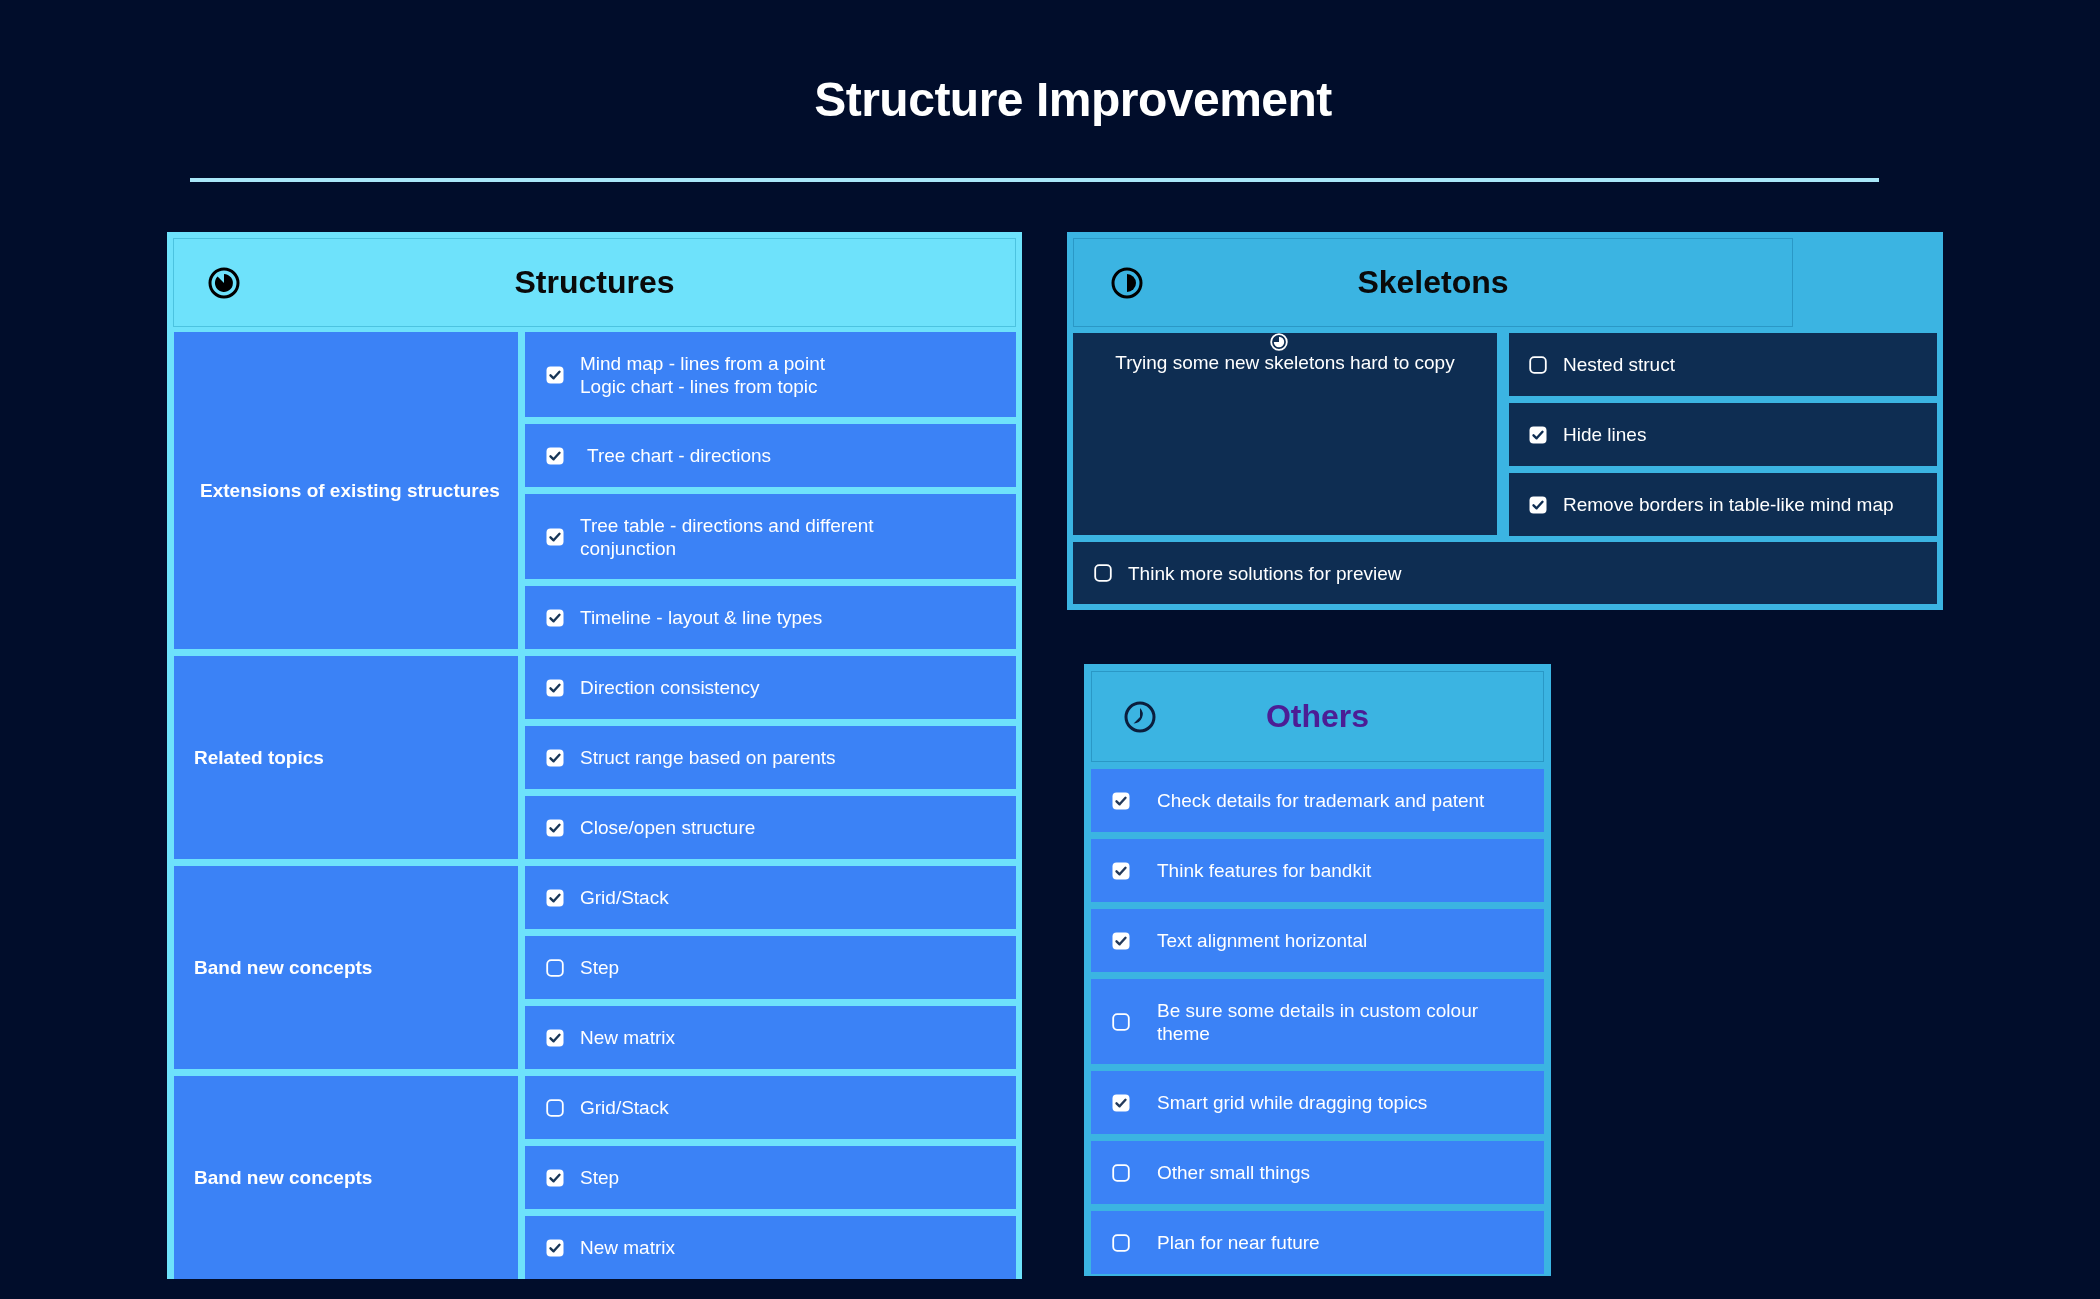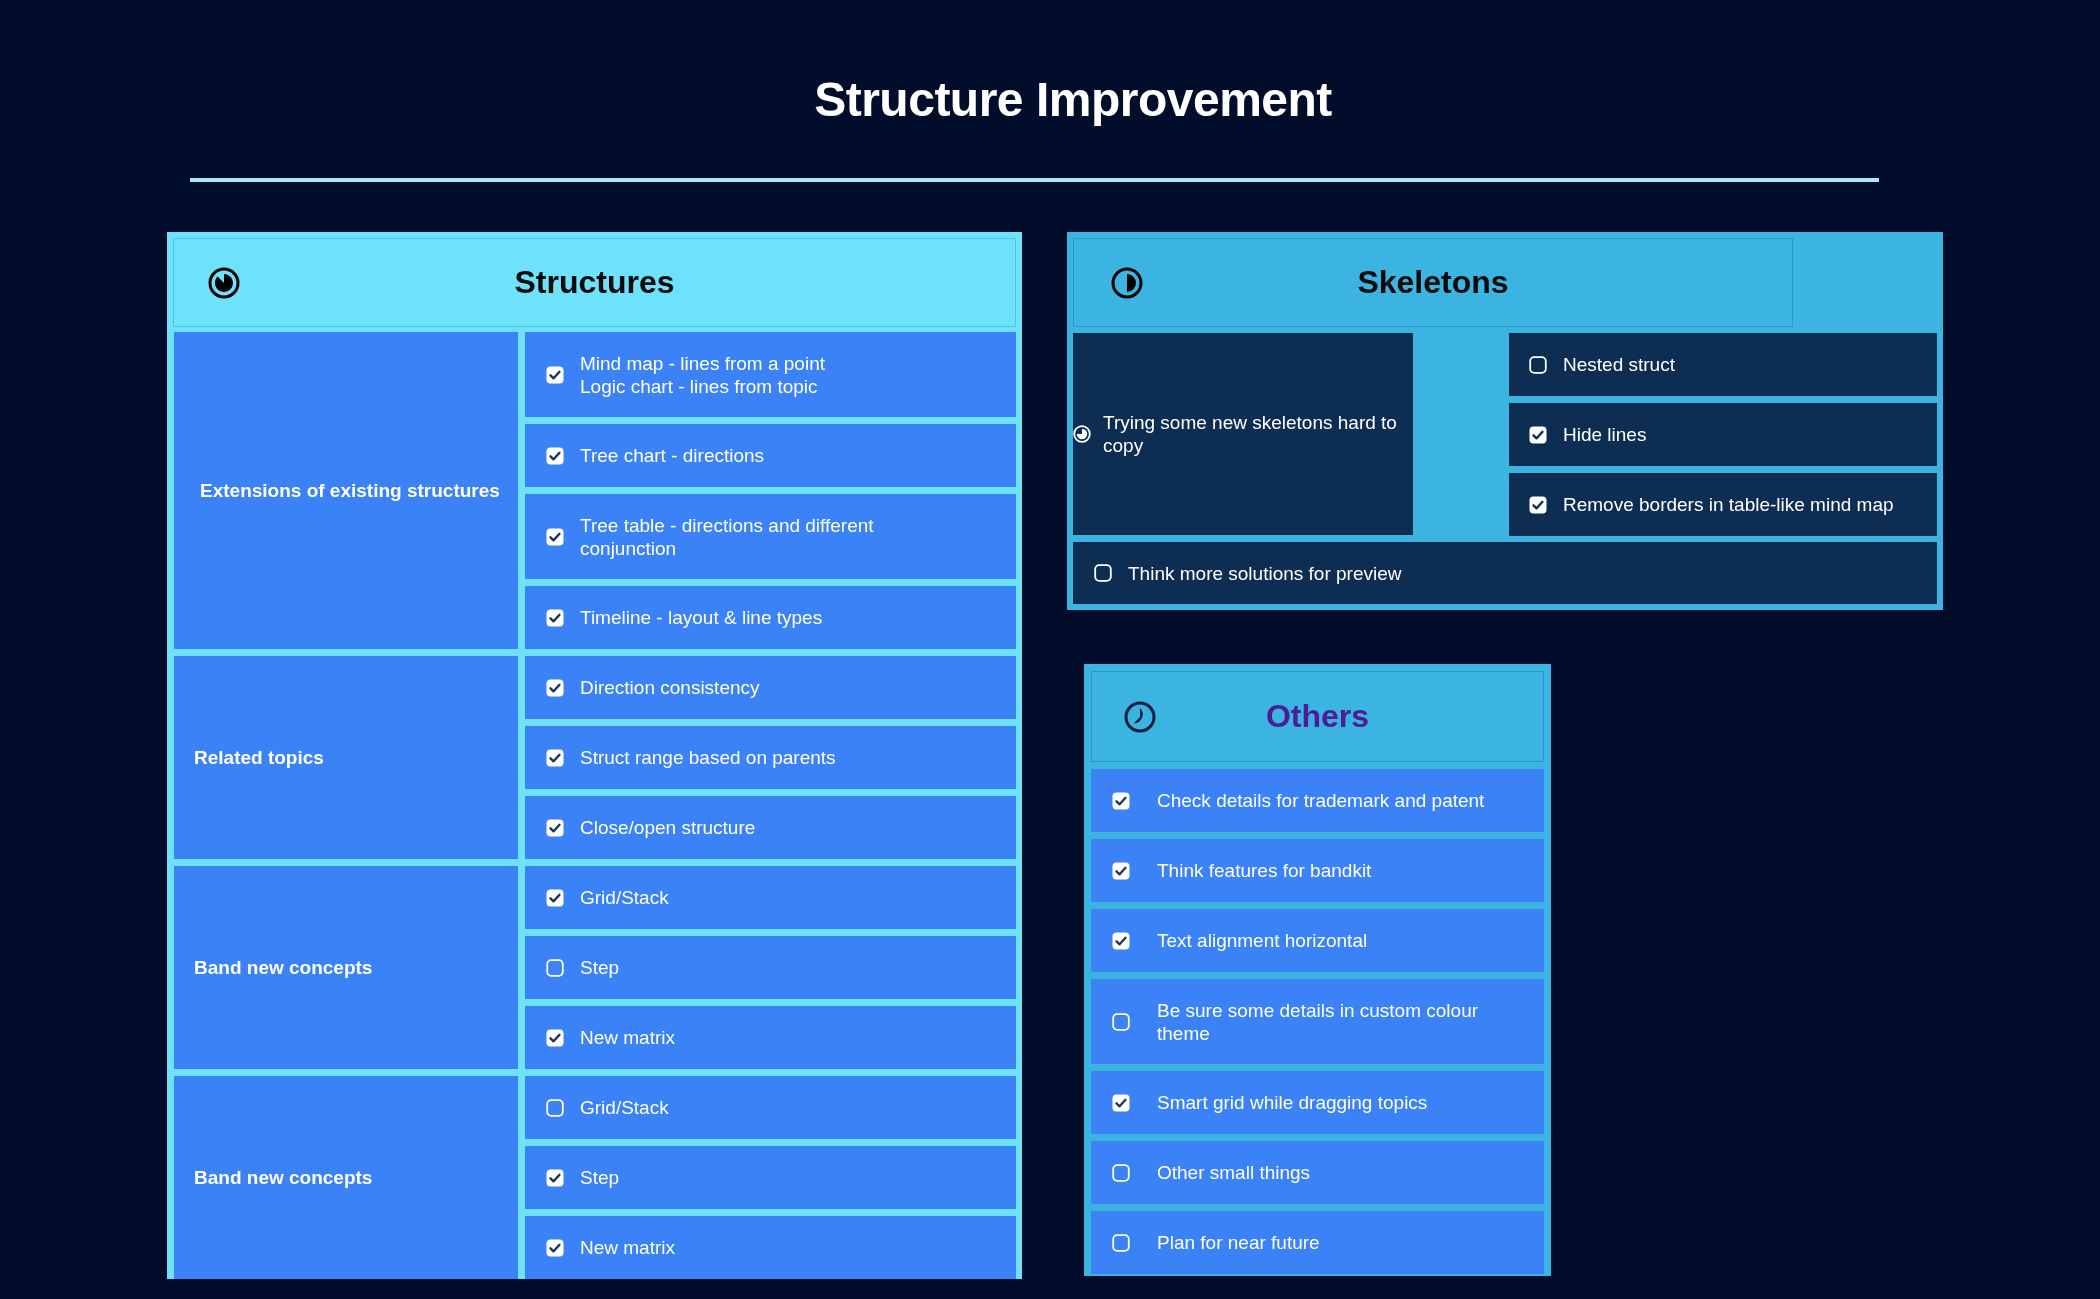--- a/index.html
+++ b/index.html
@@ -64,21 +64,21 @@
       <div class="cell" style="left: 358px; top: 100px; width: 491px; height: 85px; padding-left: 21px;">
         <svg class="cb" viewBox="0 0 18 18">
           <rect x="0.5" y="0.5" width="17" height="17" rx="4" fill="#ffffff"></rect>
           <path d="M4.5 9.3 L7.6 12.3 L13.5 5.8" fill="none" stroke="#173657" stroke-width="2.4" stroke-linecap="round" stroke-linejoin="round"></path>
         </svg>
         <div>
           <div>Mind map - lines from a point</div>
           <div>Logic chart - lines from topic</div>
         </div>
       </div>
-      <div class="cell" style="left: 358px; top: 192px; width: 491px; height: 63px; padding-left: 21px;">
+      <div class="cell" style="left: 358px; top: 192px; width: 491px; height: 63px; padding-left: 21px; gap: 7px;">
         <svg class="cb" viewBox="0 0 18 18">
           <rect x="0.5" y="0.5" width="17" height="17" rx="4" fill="#ffffff"></rect>
           <path d="M4.5 9.3 L7.6 12.3 L13.5 5.8" fill="none" stroke="#173657" stroke-width="2.4" stroke-linecap="round" stroke-linejoin="round"></path>
         </svg>
         <div>
           <div>Tree chart - directions</div>
         </div>
       </div>
       <div class="cell" style="left: 358px; top: 262px; width: 491px; height: 85px; padding-left: 21px;">
         <svg class="cb" viewBox="0 0 18 18">
@@ -203,21 +203,21 @@
 
 <div class="box" id="skeletons">
   <div class="hdr">
     <svg class="pie" style="left:37px" viewBox="0 0 32 32">
       <circle cx="16" cy="16" r="14" fill="none" stroke="#000" stroke-width="3"></circle>
       <path d="M16 16 L16 7 A9 9 0 0 1 16 25 Z" fill="#000"></path>
     </svg>
     <span>Skeletons</span>
   </div>
   <div id="skeletons-cells">
-      <div class="cell" style="left: 6px; top: 101px; width: 340px; height: 202px; ">
+      <div class="cell" style="left: 6px; top: 101px; width: 424px; height: 202px;  flex-direction: column;">
         <svg class="cb" viewBox="0 0 18 18" style="margin-right:12px">
           <circle cx="9" cy="9" r="7.8" fill="none" stroke="#fff" stroke-width="1.8"></circle>
           <path d="M9 9 L9 3.8 A5.2 5.2 0 1 1 3.8 9 Z" fill="#fff"></path>
         </svg>
         <div>
           <div>Trying some new skeletons hard to copy</div>
         </div>
       </div>
       <div class="cell" style="left: 442px; top: 101px; width: 428px; height: 63px; padding-left: 20px;">
         <svg class="cb" viewBox="0 0 18 18">

